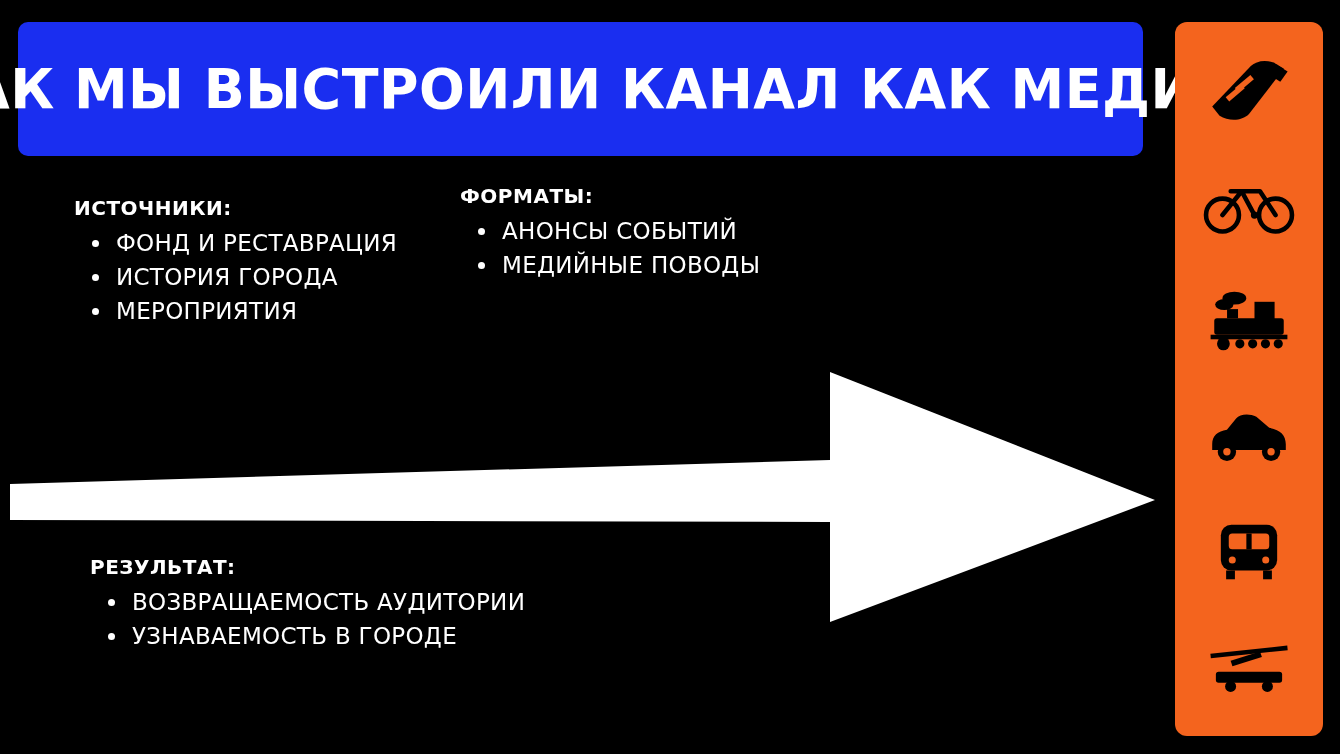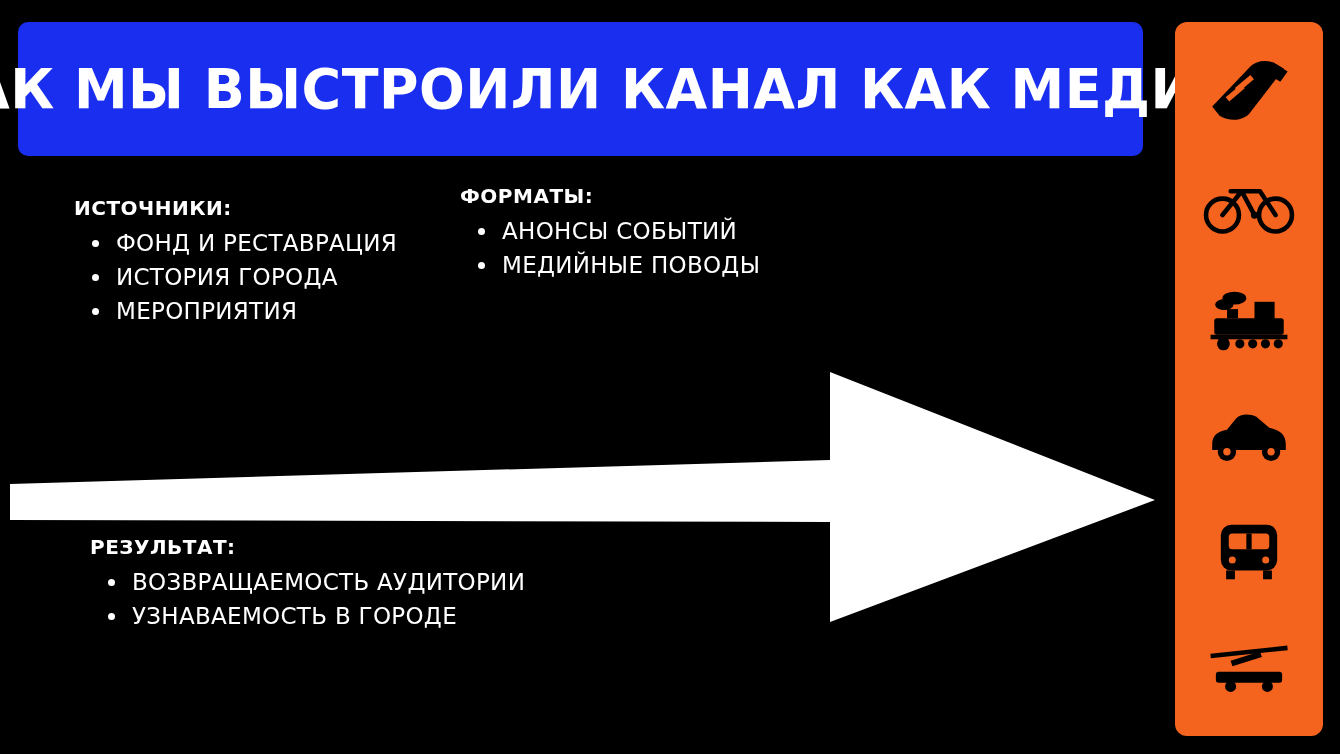--- a/index.html
+++ b/index.html
@@ -80,21 +80,21 @@
     left: 18px;
     top: 14px;
     width: 7px;
     height: 7px;
     border-radius: 50%;
     background: #ffffff;
   }
 
   #block-sources { left: 74px; top: 196px; }
   #block-formats { left: 460px; top: 184px; }
-  #block-results { left: 90px; top: 535px; }
+  #block-results { left: 90px; top: 555px; }
 
   
   #arrow {
     position: absolute;
     left: 10px;
     top: 372px;
     width: 1145px;
     height: 250px;
     pointer-events: none;
   }

